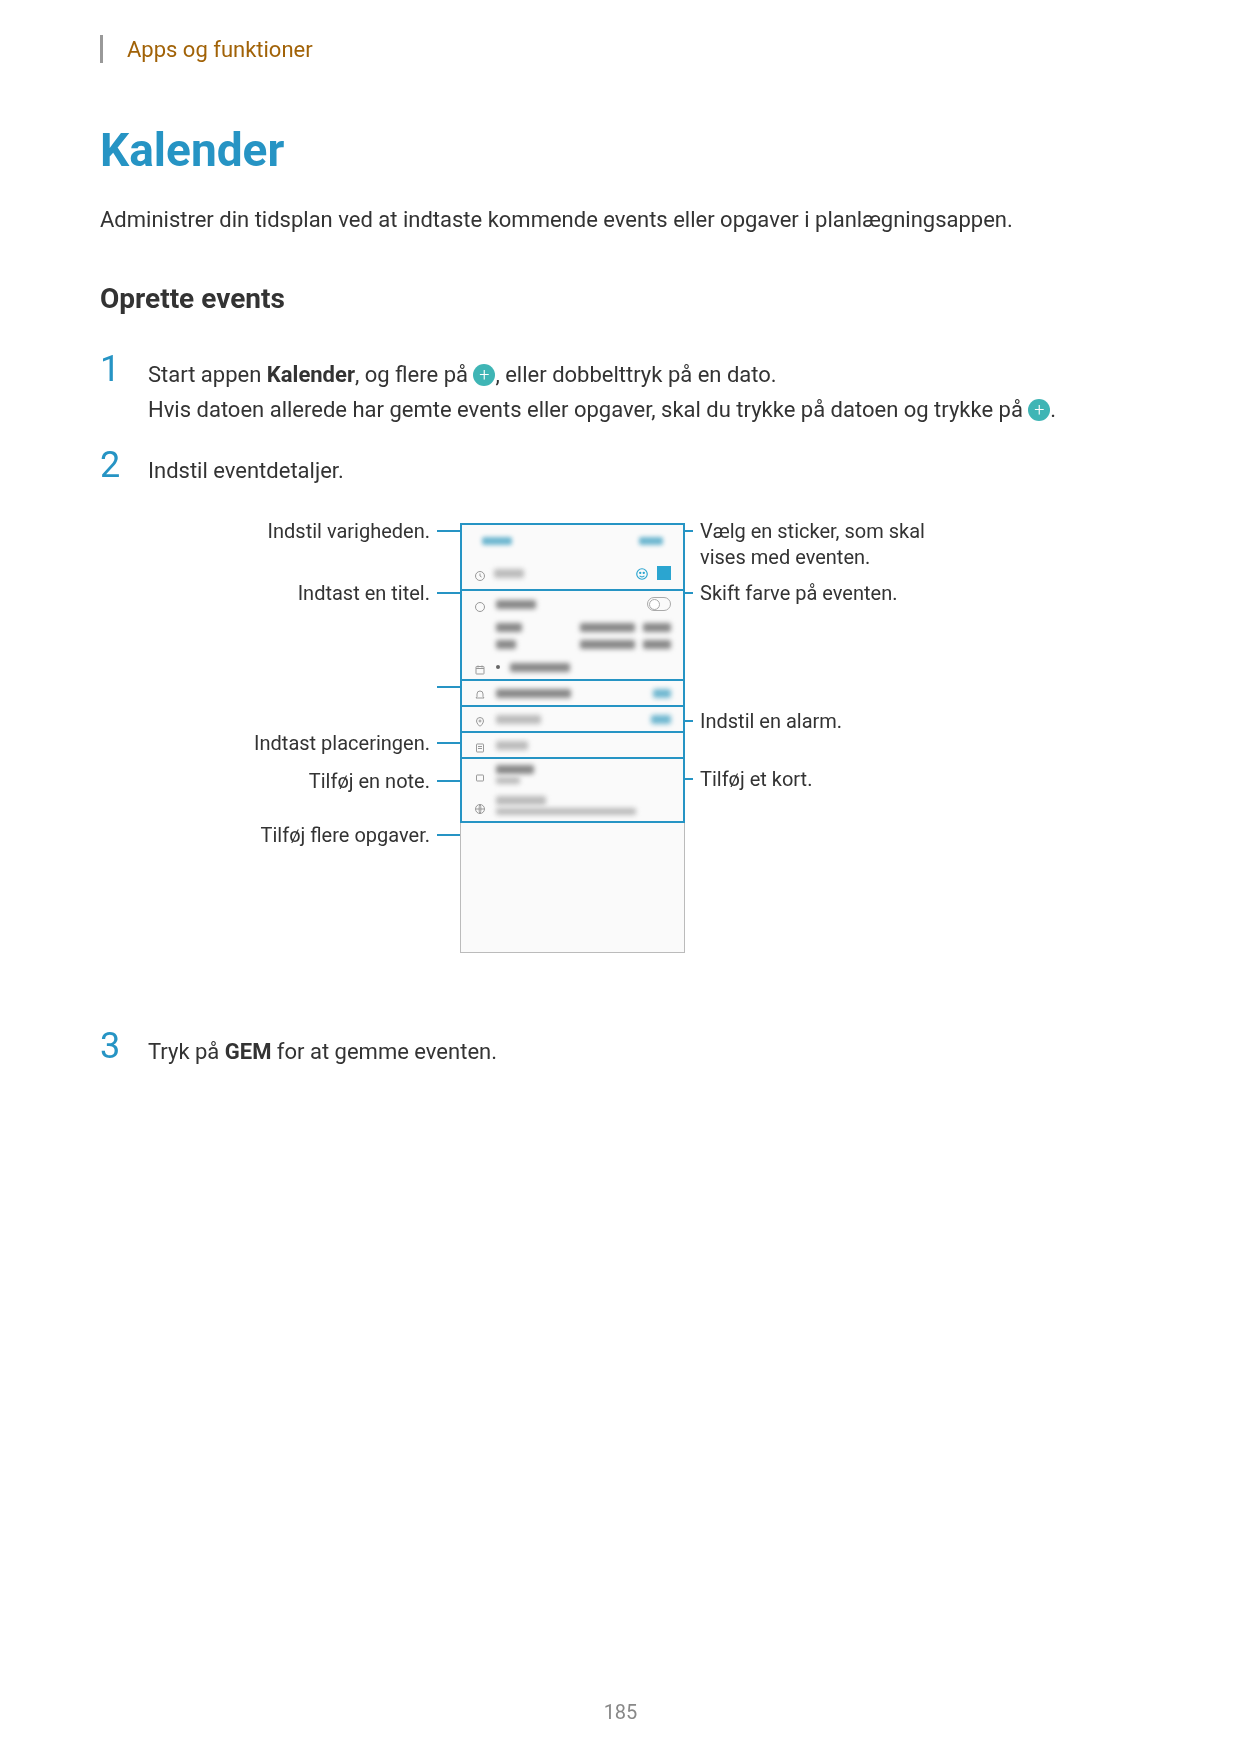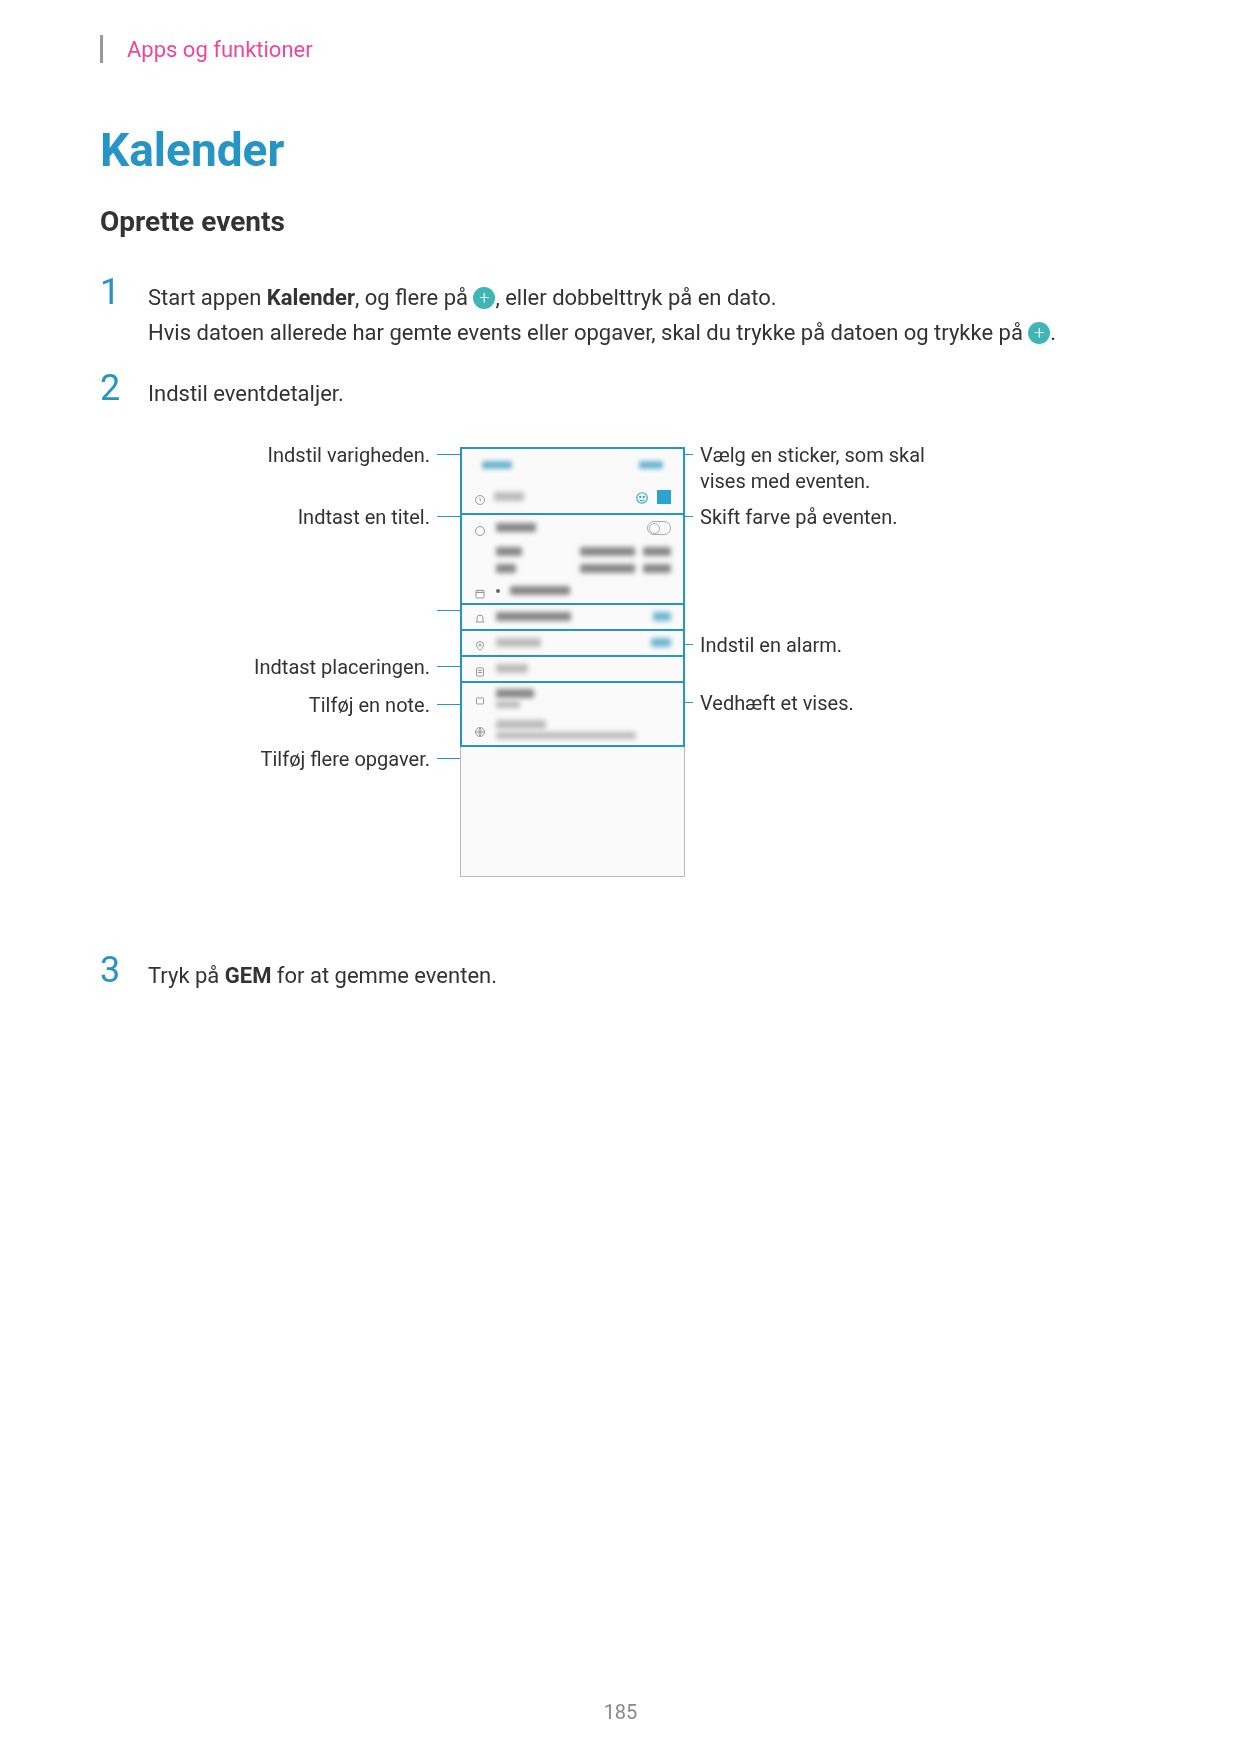--- a/index.html
+++ b/index.html
@@ -25,21 +25,21 @@
       margin-bottom: 60px;
     }
     .header-bar {
       width: 3px;
       height: 28px;
       background: #999;
       margin-right: 24px;
     }
     .header-text {
       font-size: 22px;
-      color: #ec4899;
+      color: #a16207;
       font-weight: 400;
     }
     .main-title {
       font-size: 46px;
       color: #2694c4;
       font-weight: 700;
       margin-bottom: 28px;
     }
     .intro-text {
       font-size: 22px;
@@ -231,20 +231,21 @@
 <body>
 
 <div class="page">
   <div class="header">
     <div class="header-bar"></div>
     <div class="header-text">Apps og funktioner</div>
   </div>
 
   <h1 class="main-title">Kalender</h1>
 
+  <p class="intro-text">Administrer din tidsplan ved at indtaste kommende events eller opgaver i planlægningsappen.</p>
 
   <h2 class="section-title">Oprette events</h2>
 
   <div class="step">
     <div class="step-number">1</div>
     <div class="step-content">
       <span>Start appen </span><span class="bold">Kalender</span><span>, og flere på </span><span class="plus-icon">+</span><span>, eller dobbelttryk på en dato.</span>
       <br>
       <span>Hvis datoen allerede har gemte events eller opgaver, skal du trykke på datoen og trykke på </span><span class="plus-icon">+</span><span>.</span>
     </div>
@@ -259,21 +260,21 @@
 
     <div class="callout-label callout-left" style="left:0; width:330px; top:10px;">Indstil varigheden.</div>
     <div class="callout-label callout-left" style="left:0; width:330px; top:72px;">Indtast en titel.</div>
     <div class="callout-label callout-left" style="left:0; width:330px; top:222px;">Indtast placeringen.</div>
     <div class="callout-label callout-left" style="left:0; width:330px; top:260px;">Tilføj en note.</div>
     <div class="callout-label callout-left" style="left:0; width:330px; top:314px;">Tilføj flere opgaver.</div>
 
     <div class="callout-label" style="left:600px; width:260px; top:10px;">Vælg en sticker, som skal vises med eventen.</div>
     <div class="callout-label" style="left:600px; width:260px; top:72px;">Skift farve på eventen.</div>
     <div class="callout-label" style="left:600px; width:260px; top:200px;">Indstil en alarm.</div>
-    <div class="callout-label" style="left:600px; width:260px; top:258px;">Vedhæft et vises.</div>
+    <div class="callout-label" style="left:600px; width:260px; top:258px;">Tilføj et kort.</div>
 
     <div class="callout-line callout-line-h" style="left:337px; top:22px; width:76px;"></div>
     <div class="callout-tick" style="left:412px; top:22px;"></div>
 
     <div class="callout-line callout-line-h" style="left:337px; top:84px; width:50px;"></div>
     <div class="callout-tick" style="left:387px; top:76px;"></div>
     <div class="callout-tick" style="left:387px; top:84px;"></div>
 
     <div class="callout-line callout-line-h" style="left:337px; top:178px; width:48px;"></div>
     <div class="callout-tick" style="left:385px; top:170px;"></div>

